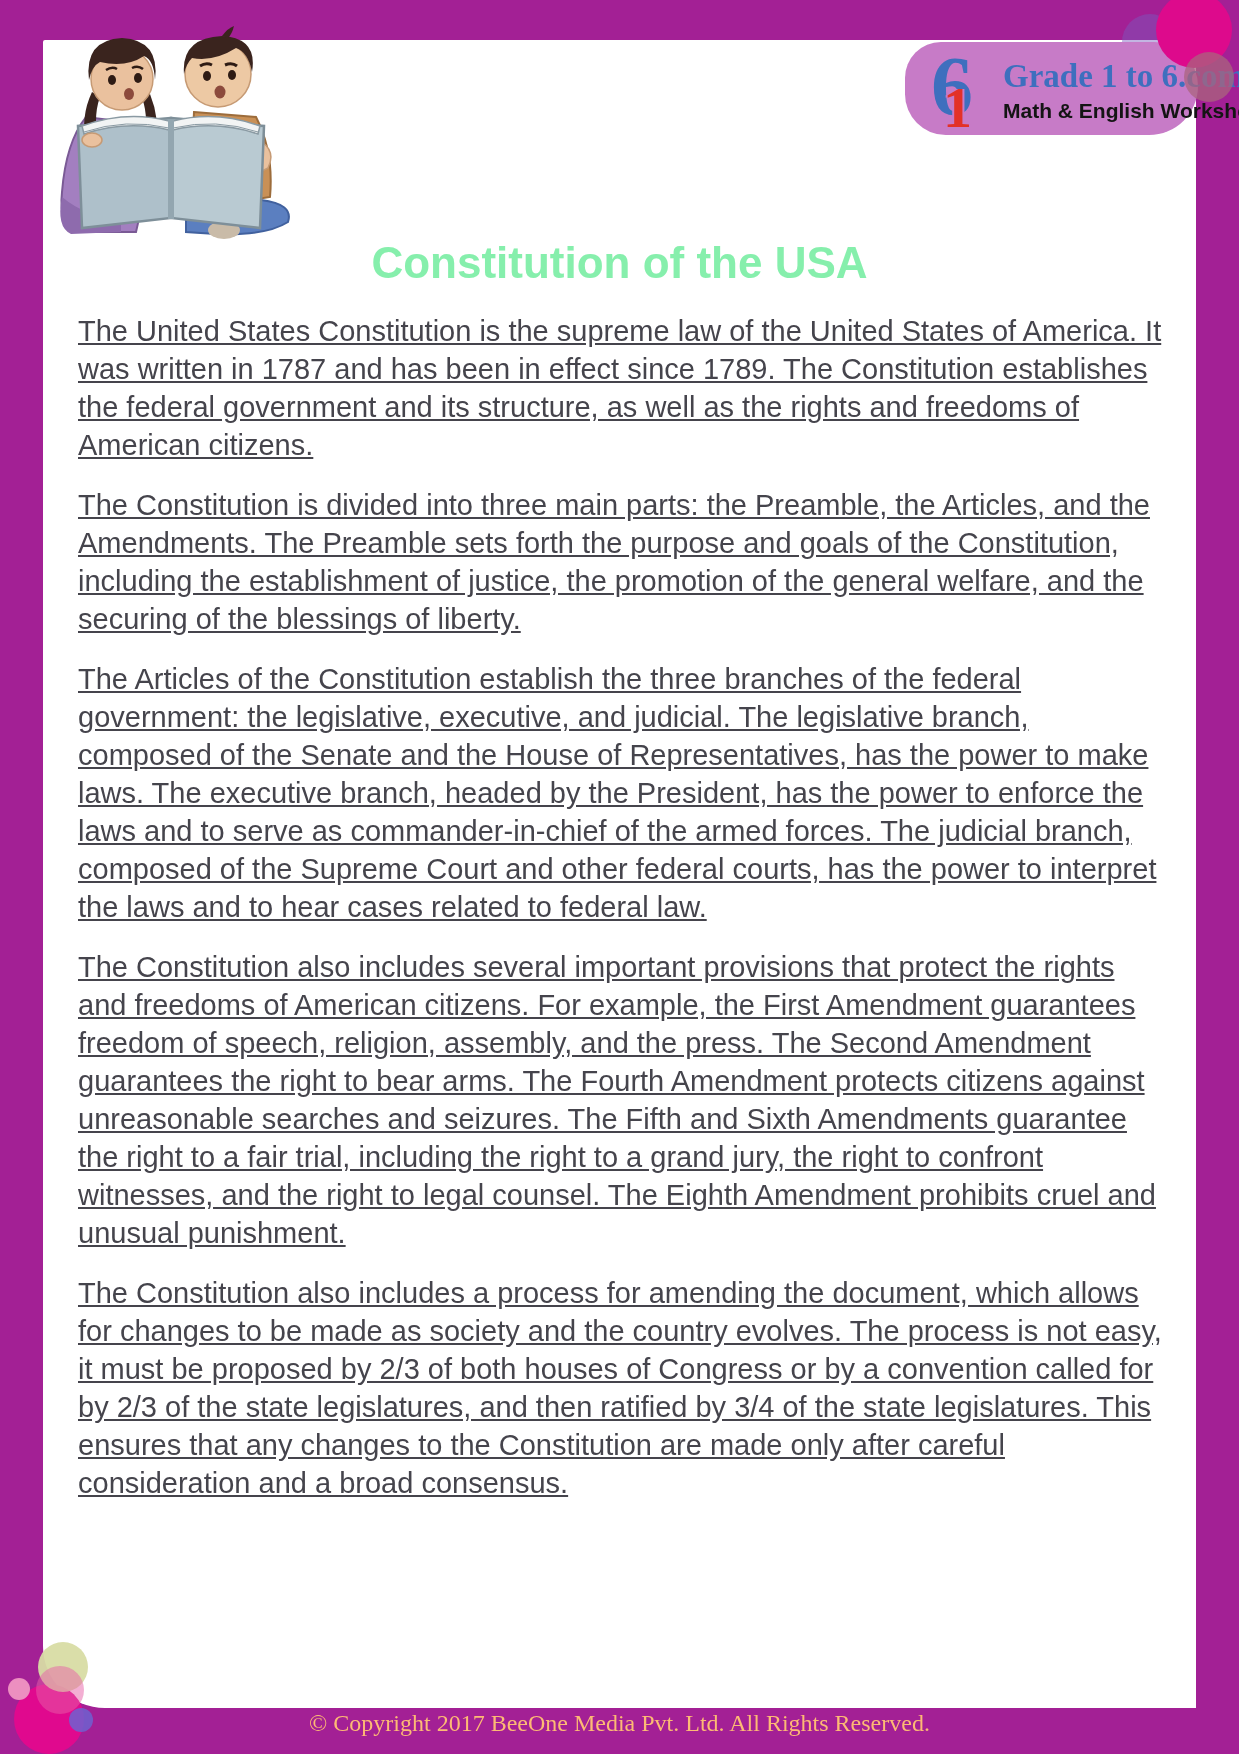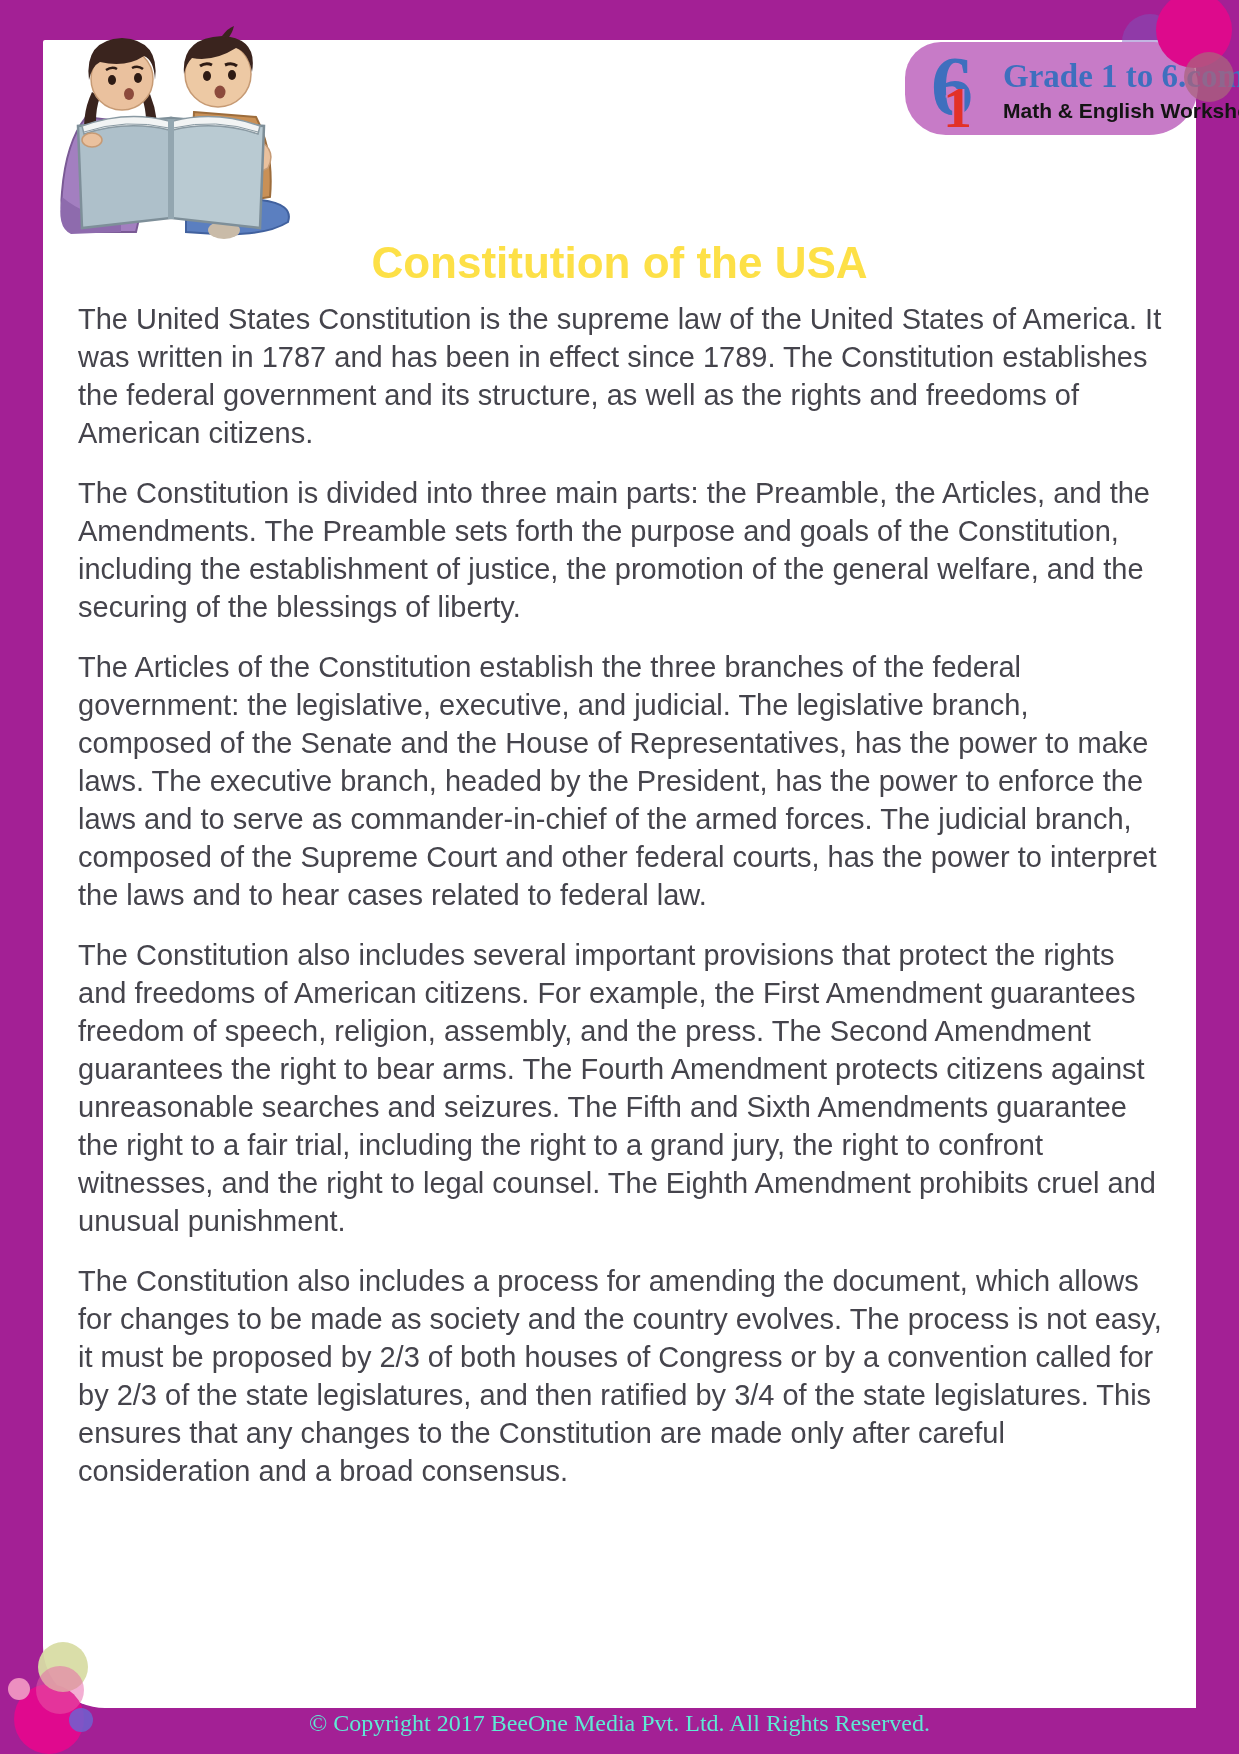--- a/index.html
+++ b/index.html
@@ -30,31 +30,31 @@
     line-height:94px;
     letter-spacing:-3px;
     color:#211D1E;
     z-index:2;
   }
   .subtitle{
     position:absolute;left:43px;top:238px;width:1153px;
     text-align:center;
     font-weight:bold;
     font-size:44px;
-    color:#fde047;
+    color:#86efac;
     z-index:2;
   }
   .passage{
     position:absolute;left:78px;top:300px;width:1090px;
     font-size:29px;
     line-height:38px;
     color:#45444C;
     z-index:2;
   }
-  .passage p{margin:0 0 22px 0;}
+  .passage p{margin:12px 0 22px 0;text-decoration:underline;}
   .logo-box{
     position:absolute;left:905px;top:42px;
     width:293px;height:93px;
     background:#C77BC7;
     border-radius:44px 54px 60px 50px;
     z-index:4;
   }
   .logo-mark{
     position:absolute;left:26px;top:-4px;
     width:70px;height:100px;
@@ -85,21 +85,21 @@
     font-size:21px;
     color:#141414;
     margin-top:4px;
     white-space:nowrap;
   }
   .copyright{
     position:absolute;left:0;top:1710px;width:1239px;
     text-align:center;
     font-family:"Liberation Serif", serif;
     font-size:24px;
-    color:#5eead4;
+    color:#fdba74;
     z-index:2;
   }
   .circle{position:absolute;border-radius:50%;}
   
   .c-tr-blue{left:1122px;top:14px;width:56px;height:56px;background:#7B5BBF;opacity:.45;z-index:3;}
   .c-tr-magenta{left:1156px;top:-8px;width:76px;height:76px;background:#DD0A8C;z-index:5;}
   .c-tr-mauve{left:1184px;top:52px;width:50px;height:50px;background:#A9647E;opacity:.75;z-index:5;}
   
   .c-bl-green{left:38px;top:1642px;width:50px;height:50px;background:#D8DCA4;opacity:.95;z-index:5;}
   .c-bl-pink{left:36px;top:1666px;width:48px;height:48px;background:#E75FA8;opacity:.5;z-index:5;}

